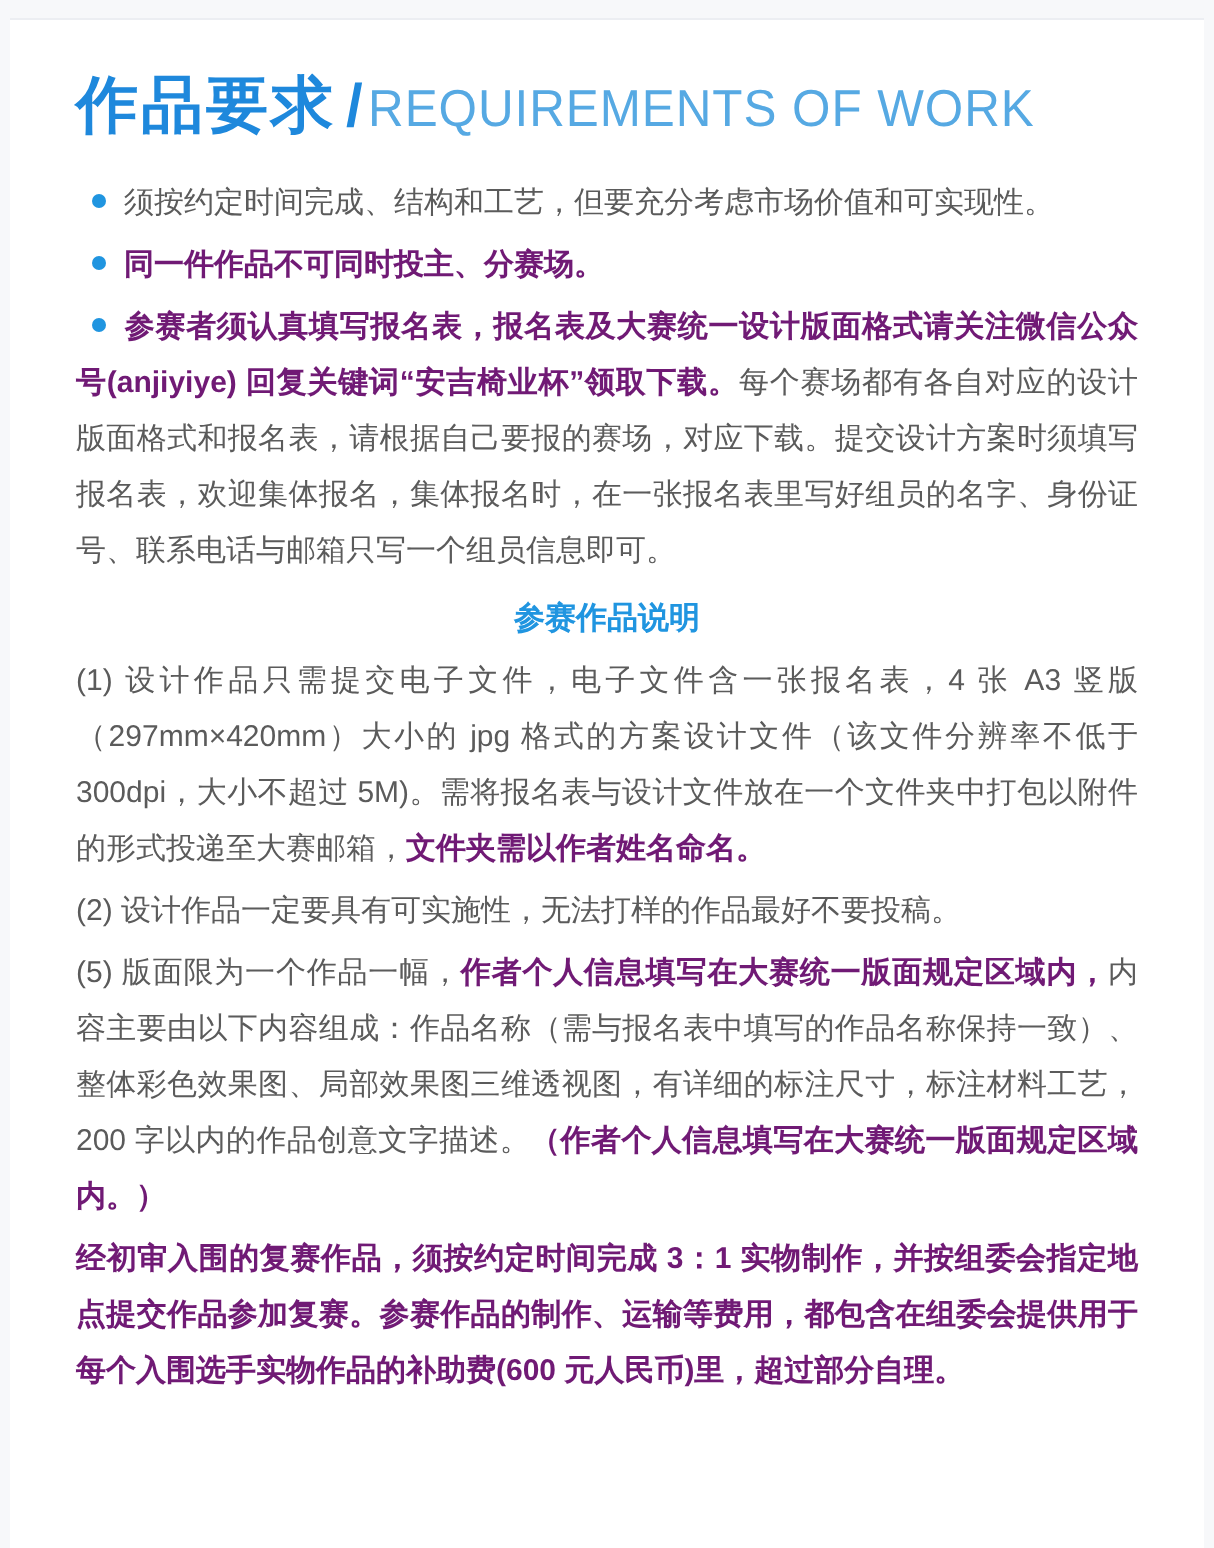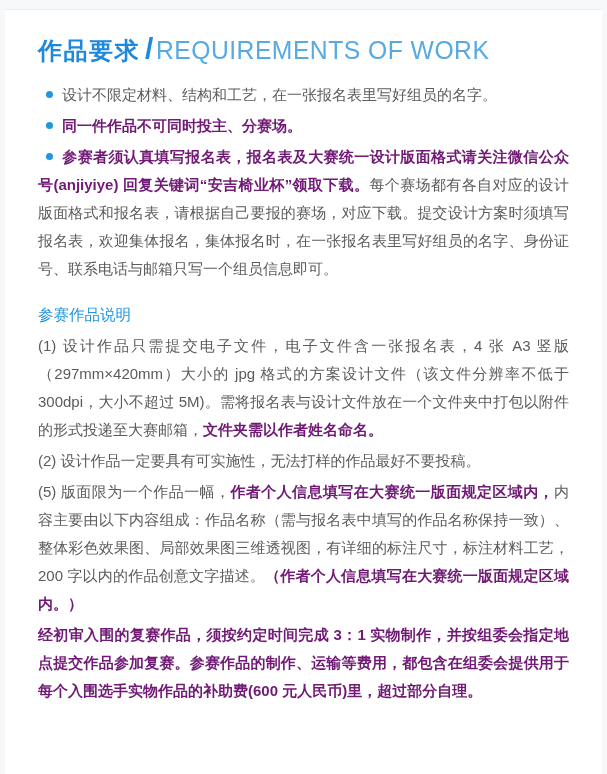--- a/index.html
+++ b/index.html
@@ -15,57 +15,57 @@
     min-height:765px;
     padding:20px 33px 16px 33px;
     border-top:1px solid #eceef2;
   }
   .title-row{
     display:flex;align-items:baseline;
     margin:2px 0 14px 0;
     white-space:nowrap;
   }
   .title-zh{
-    font-size:24px;font-weight:800;color:#1e88dc;letter-spacing:1.5px;
+    font-size:31px;font-weight:800;color:#1e88dc;letter-spacing:1.5px;
   }
   .title-slash{
     font-size:30px;font-weight:700;color:#1e88dc;margin:0 3px 0 5px;
   }
   .title-en{
     font-size:26px;font-weight:400;color:#56a9e3;letter-spacing:0.5px;
     transform:scaleX(0.95);transform-origin:left bottom;
   }
   .content{
     font-size:15px;line-height:28px;color:#5b5b5b;text-align:justify;
   }
   .content p{margin:0 0 3px 0;}
   .b{font-weight:700;color:#701a75;}
   .dot{
     display:inline-block;width:7px;height:7px;border-radius:50%;
     background:#2095e0;margin:0 9px 3px 8px;vertical-align:middle;
   }
   .sec{
-    font-size:15.5px;font-weight:400;color:#2095e0;
-    margin:19px 0 4px 0;line-height:26px;text-align:left;
+    font-size:15.5px;font-weight:700;color:#2095e0;
+    margin:7px 0 4px 0;line-height:26px;text-align:center;
   }
 </style>
 </head>
 <body>
 
 <div class="card">
 
   <div class="title-row">
     <span class="title-zh">作品要求</span>
     <span class="title-slash">/</span>
     <span class="title-en">REQUIREMENTS OF WORK</span>
   </div>
 
   <div class="content">
 
-    <p><span class="dot"></span><span>设计不限定材料、结构和工艺，在一张报名表里写好组员的名字。</span></p>
+    <p><span class="dot"></span><span>须按约定时间完成、结构和工艺，但要充分考虑市场价值和可实现性。</span></p>
 
 
     <p><span class="dot"></span><span class="b">同一件作品不可同时投主、分赛场。</span></p>
 
     <p><span class="dot"></span><span class="b">参赛者须认真填写报名表，报名表及大赛统一设计版面格式请关注微信公众号(anjiyiye) 回复关键词“安吉椅业杯”领取下载。</span><span>每个赛场都有各自对应的设计版面格式和报名表，请根据自己要报的赛场，对应下载。提交设计方案时须填写报名表，欢迎集体报名，集体报名时，在一张报名表里写好组员的名字、身份证号、联系电话与邮箱只写一个组员信息即可。</span></p>
 
     <h3 class="sec">参赛作品说明</h3>
 
     <p><span>(1) 设计作品只需提交电子文件，电子文件含一张报名表，4 张 A3 竖版（297mm×420mm）大小的 jpg 格式的方案设计文件（该文件分辨率不低于 300dpi，大小不超过 5M)。需将报名表与设计文件放在一个文件夹中打包以附件的形式投递至大赛邮箱，</span><span class="b">文件夹需以作者姓名命名。</span></p>
 

